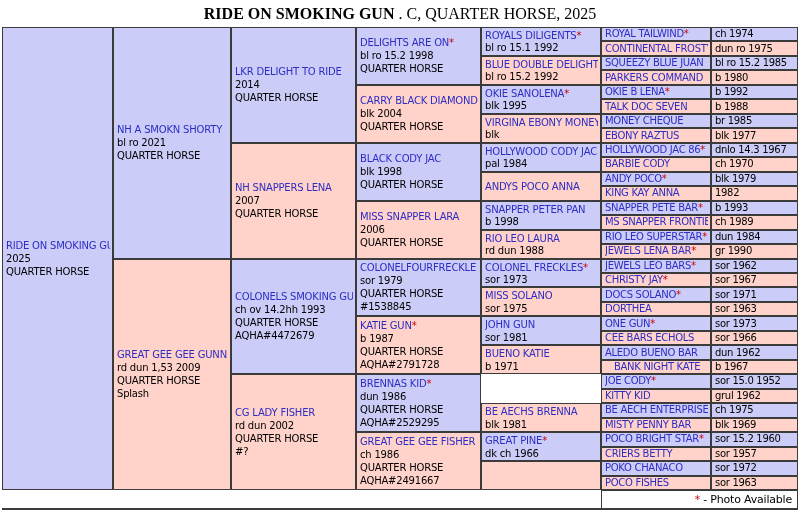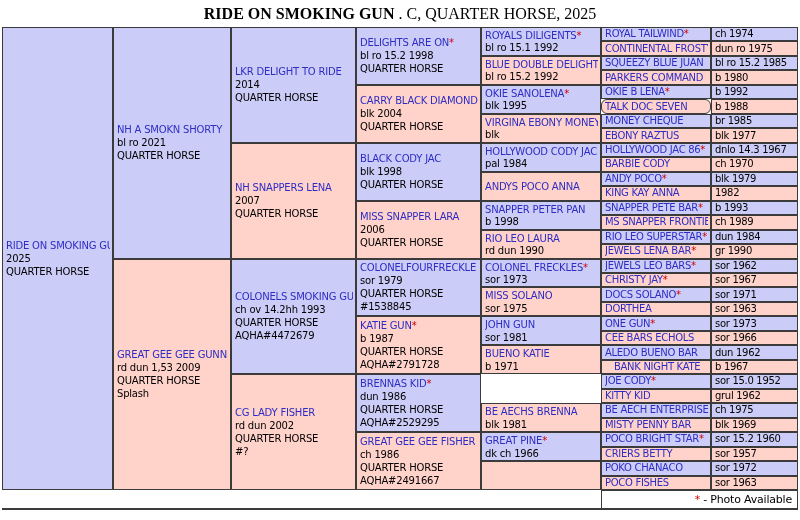--- a/index.html
+++ b/index.html
@@ -177,21 +177,21 @@
       </div>
       <div class="cell dam" style="grid-area: 11 / 5 / span 2;">
         <span class="horse-name">ANDYS POCO ANNA</span>
       </div>
       <div class="cell sire" style="grid-area: 13 / 5 / span 2;">
         <span class="horse-name">SNAPPER PETER PAN</span>
         <span class="info-line">b 1998</span>
       </div>
       <div class="cell dam" style="grid-area: 15 / 5 / span 2;">
         <span class="horse-name">RIO LEO LAURA</span>
-        <span class="info-line">rd dun 1990</span>
+        <span class="info-line">rd dun 1988</span>
       </div>
       <div class="cell sire" style="grid-area: 17 / 5 / span 2;">
         <span class="horse-name">COLONEL FRECKLES<span class="star">*</span></span>
         <span class="info-line">sor 1973</span>
       </div>
       <div class="cell dam" style="grid-area: 19 / 5 / span 2;">
         <span class="horse-name">MISS SOLANO</span>
         <span class="info-line">sor 1975</span>
       </div>
       <div class="cell sire" style="grid-area: 21 / 5 / span 2;">
@@ -237,21 +237,21 @@
       </div>
       <div class="cell info-cell dam" style="grid-area: 4 / 7;">
         <span class="info-line">b 1980</span>
       </div>
       <div class="cell sire gen6-cell" style="grid-area: 5 / 6 / span 1;">
         <span class="horse-name">OKIE B LENA<span class="star">*</span></span>
       </div>
       <div class="cell info-cell sire" style="grid-area: 5 / 7;">
         <span class="info-line">b 1992</span>
       </div>
-      <div class="cell dam gen6-cell" style="grid-area: 6 / 6 / span 1; border-radius: 6px;">
+      <div class="cell dam gen6-cell" style="grid-area: 6 / 6 / span 1;">
         <span class="horse-name">TALK DOC SEVEN</span>
       </div>
       <div class="cell info-cell dam" style="grid-area: 6 / 7;">
         <span class="info-line">b 1988</span>
       </div>
       <div class="cell sire gen6-cell" style="grid-area: 7 / 6 / span 1;">
         <span class="horse-name">MONEY CHEQUE</span>
       </div>
       <div class="cell info-cell sire" style="grid-area: 7 / 7;">
         <span class="info-line">br 1985</span>

